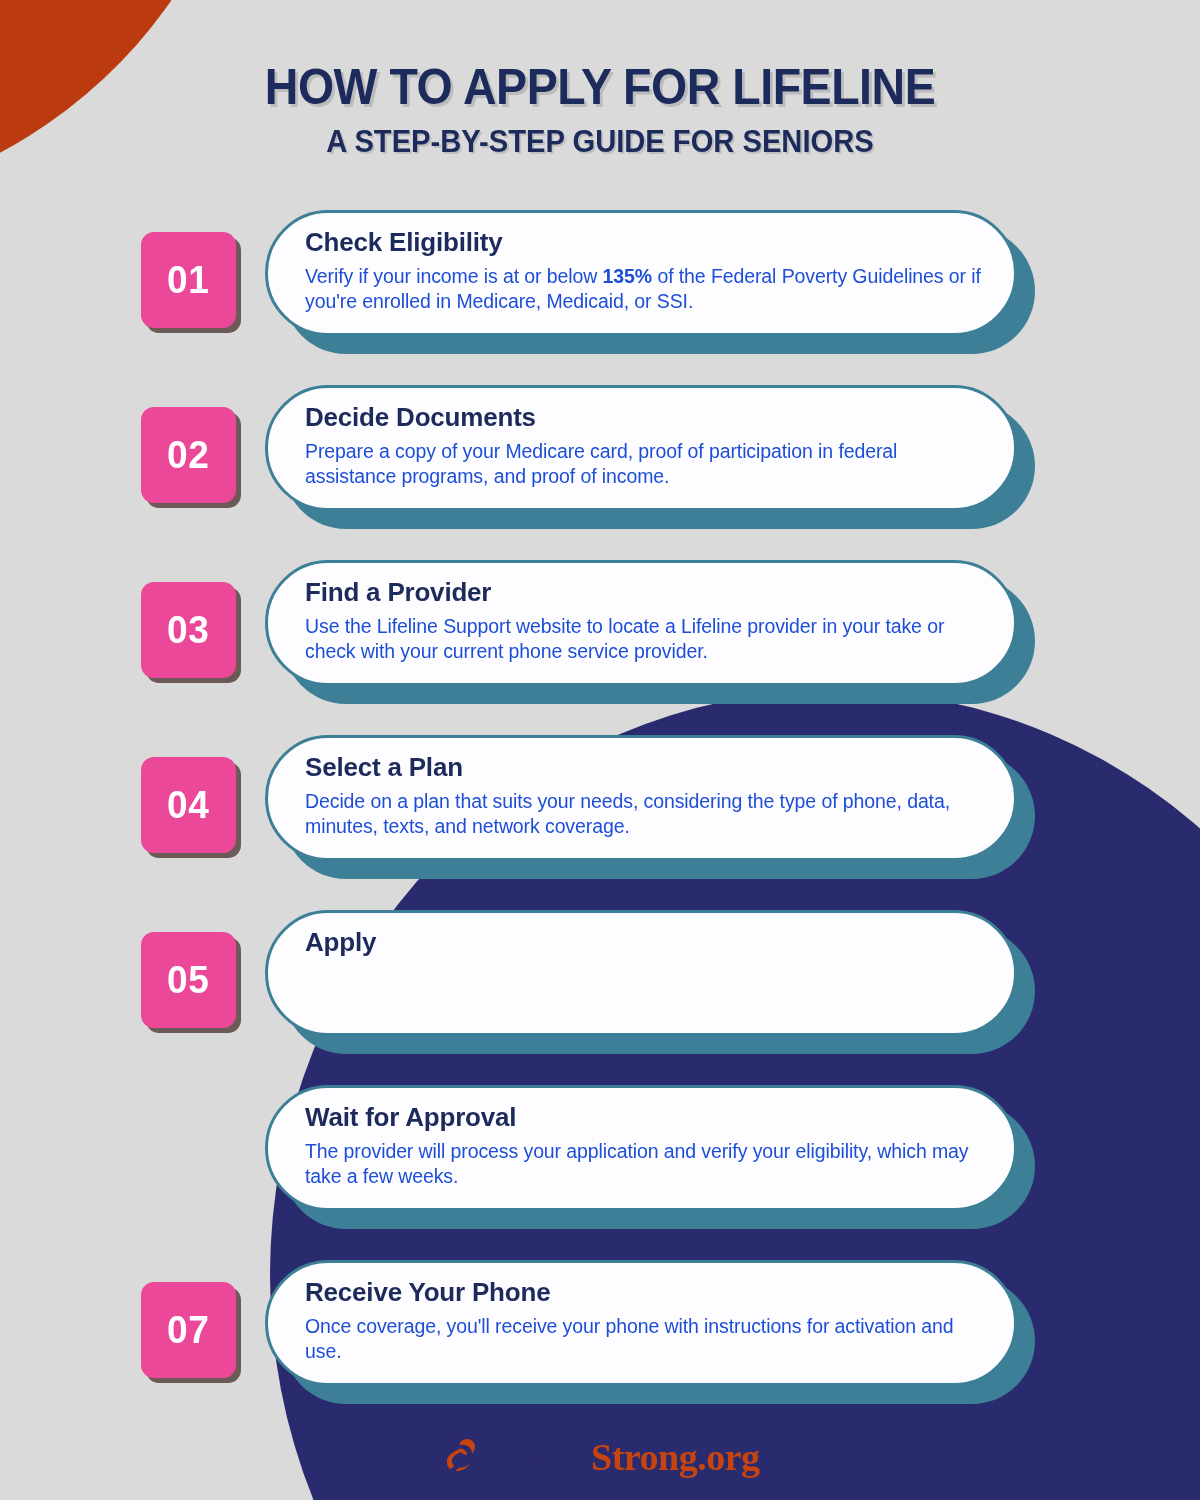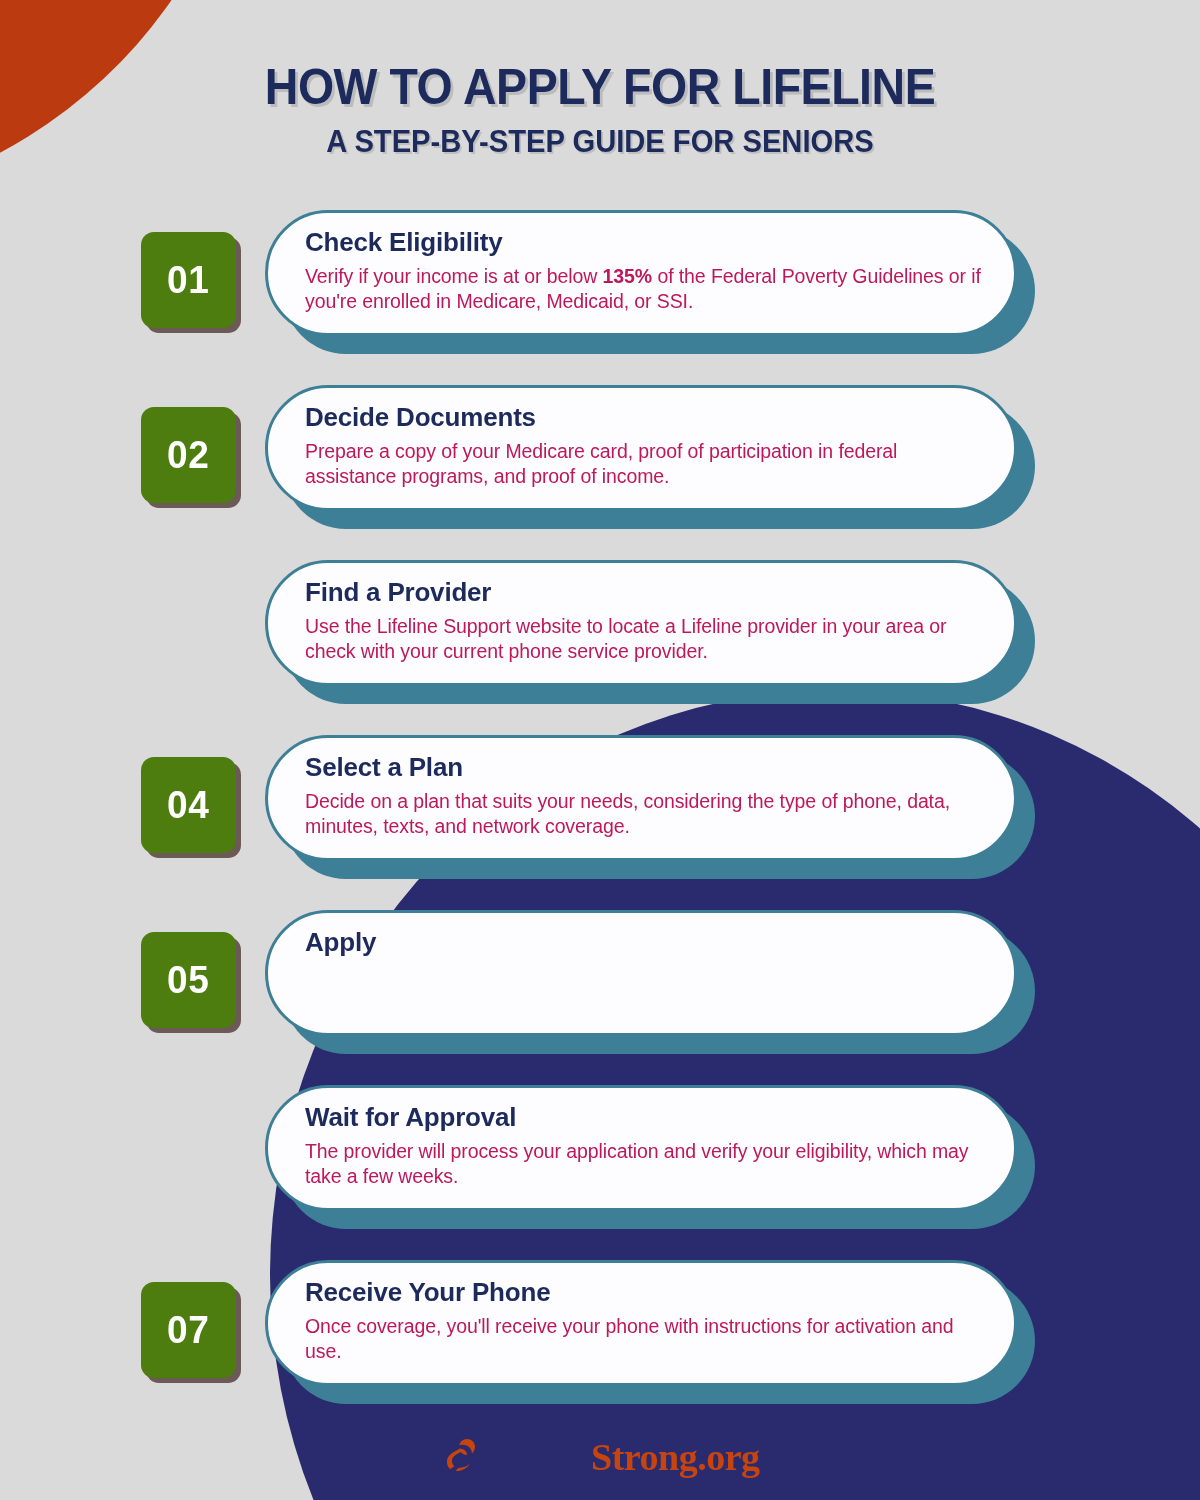--- a/index.html
+++ b/index.html
@@ -101,21 +101,21 @@
     height: 96px;
     background: #6b5a55;
     border-radius: 13px;
   }
   .badge {
     position: absolute;
     left: 0;
     top: 0;
     width: 95px;
     height: 96px;
-    background: #4d7c0f;
+    background: #ec4899;
     border-radius: 13px;
     display: flex;
     align-items: center;
     justify-content: center;
   }
   .badge-num {
     color: #ffffff;
     font-family: "Liberation Sans", sans-serif;
     font-weight: bold;
     font-size: 39px;
@@ -160,21 +160,21 @@
   .card-title {
     color: #1d2a5c;
     font-family: "Liberation Sans", sans-serif;
     font-weight: bold;
     font-size: 26px;
     line-height: 1.1;
     margin: 0 0 7px 0;
     letter-spacing: -0.2px;
   }
   .card-desc {
-    color: #be185d;
+    color: #1d4ed8;
     font-family: "Liberation Sans", sans-serif;
     font-size: 19.5px;
     line-height: 1.32;
     margin: 0;
     letter-spacing: -0.1px;
   }
   .card-desc b {
     font-weight: bold;
   }
 
@@ -256,22 +256,28 @@
         </div>
       </div>
     </div>
 
     <div class="step">
       <div class="card-wrap">
         <div class="card-shadow"></div>
         <div class="card">
           <div class="card-body">
             <div class="card-title">Find a Provider</div>
-            <p class="card-desc">Use the Lifeline Support website to locate a Lifeline provider in your area or check with your current phone service provider.</p>
-          </div>
+            <p class="card-desc">Use the Lifeline Support website to locate a Lifeline provider in your take or check with your current phone service provider.</p>
+          </div>
+        </div>
+      </div>
+      <div class="badge-wrap">
+        <div class="badge-shadow"></div>
+        <div class="badge">
+          <span class="badge-num">03</span>
         </div>
       </div>
     </div>
 
     <div class="step">
       <div class="card-wrap">
         <div class="card-shadow"></div>
         <div class="card">
           <div class="card-body">
             <div class="card-title">Select a Plan</div>

